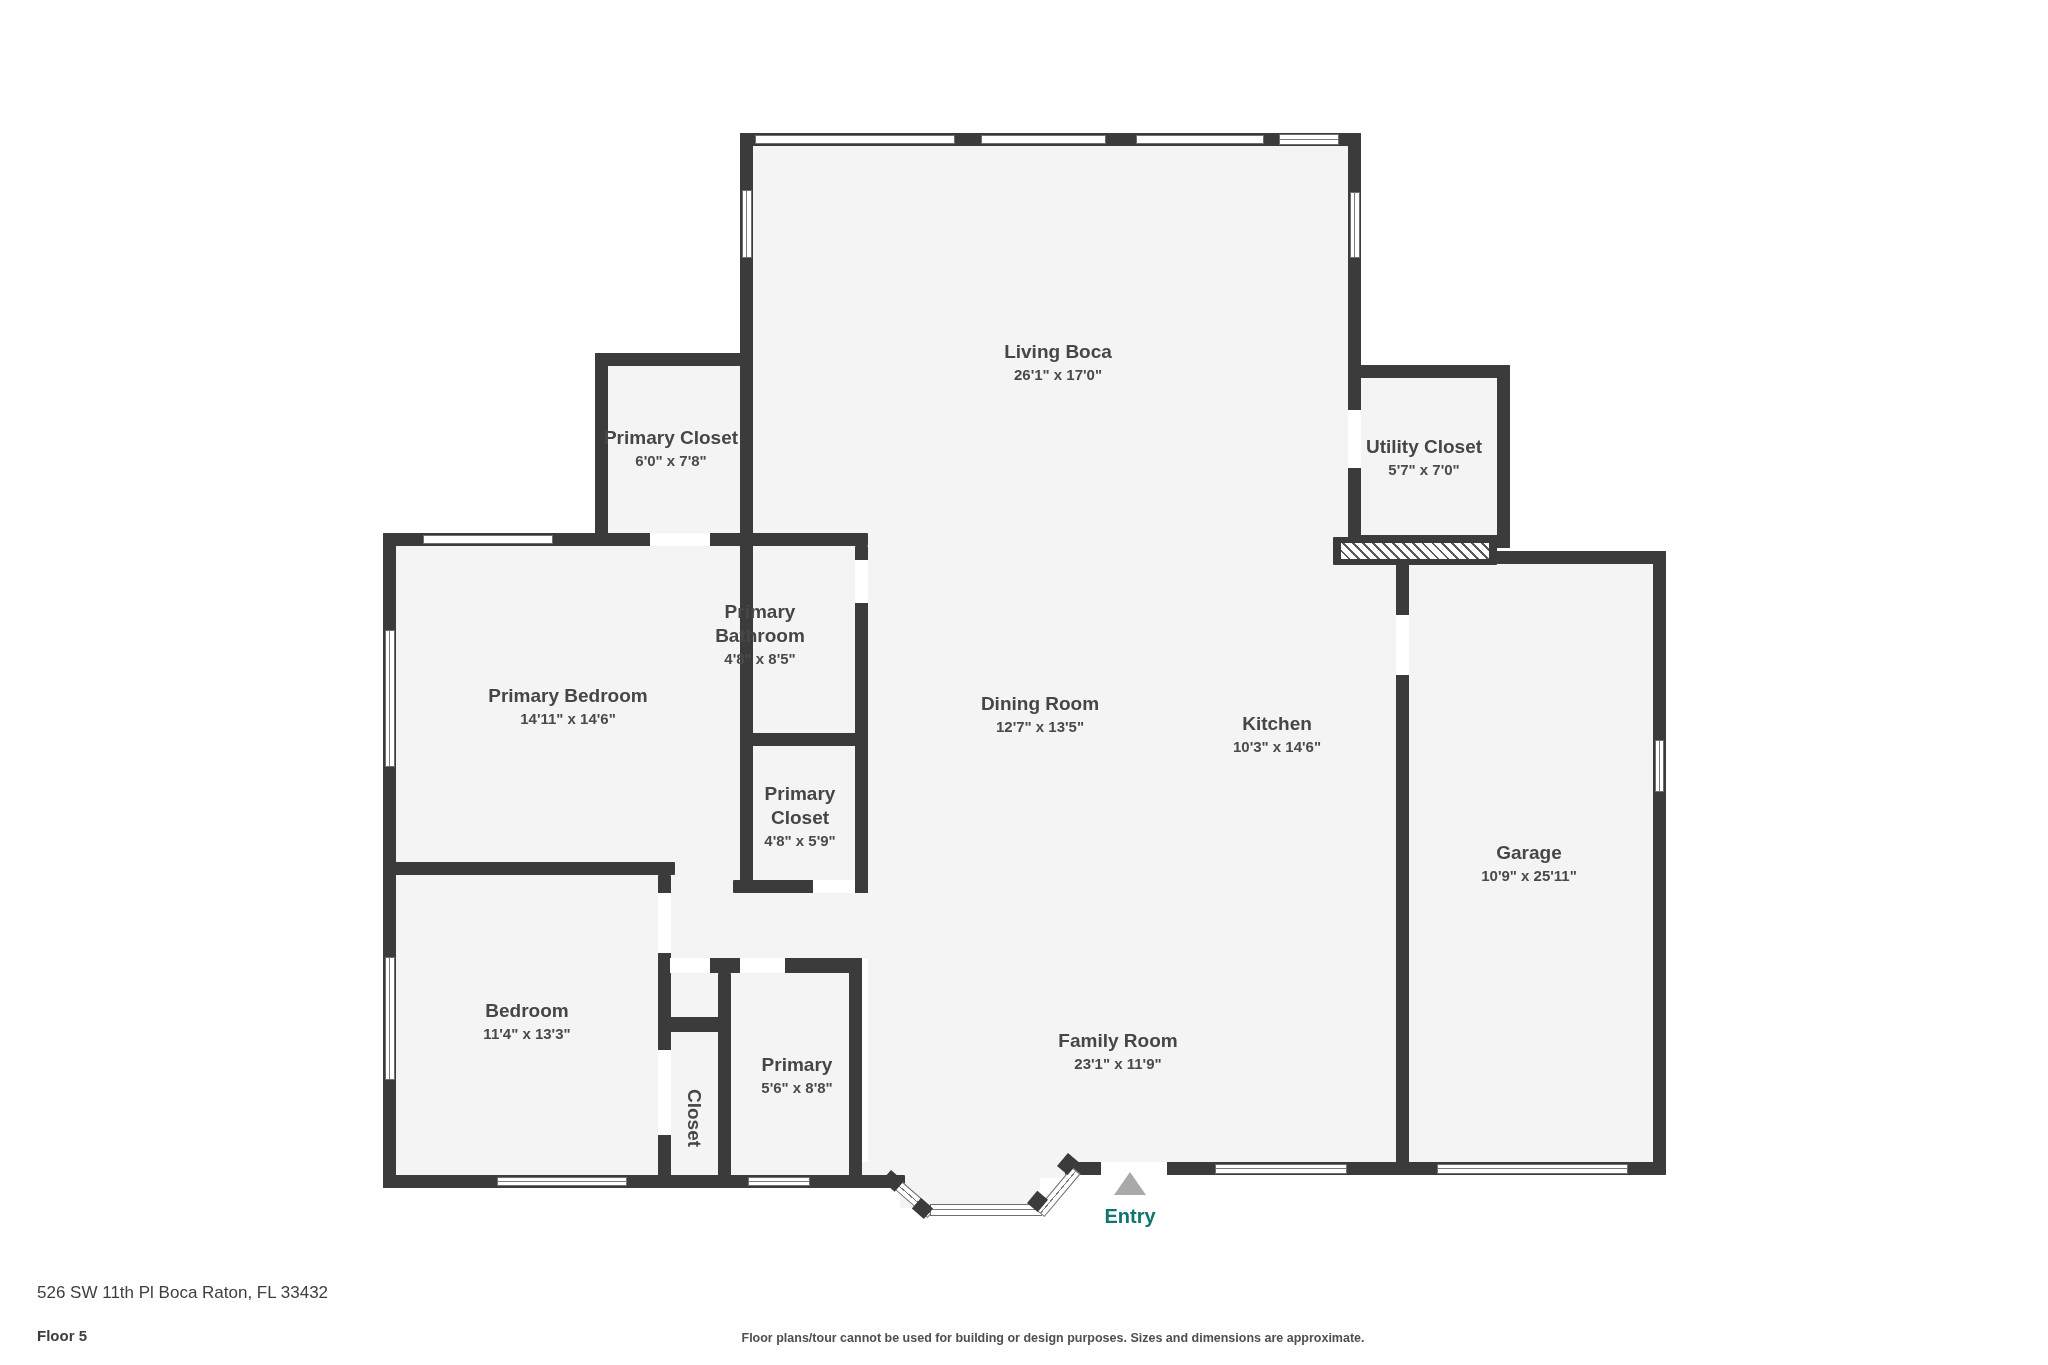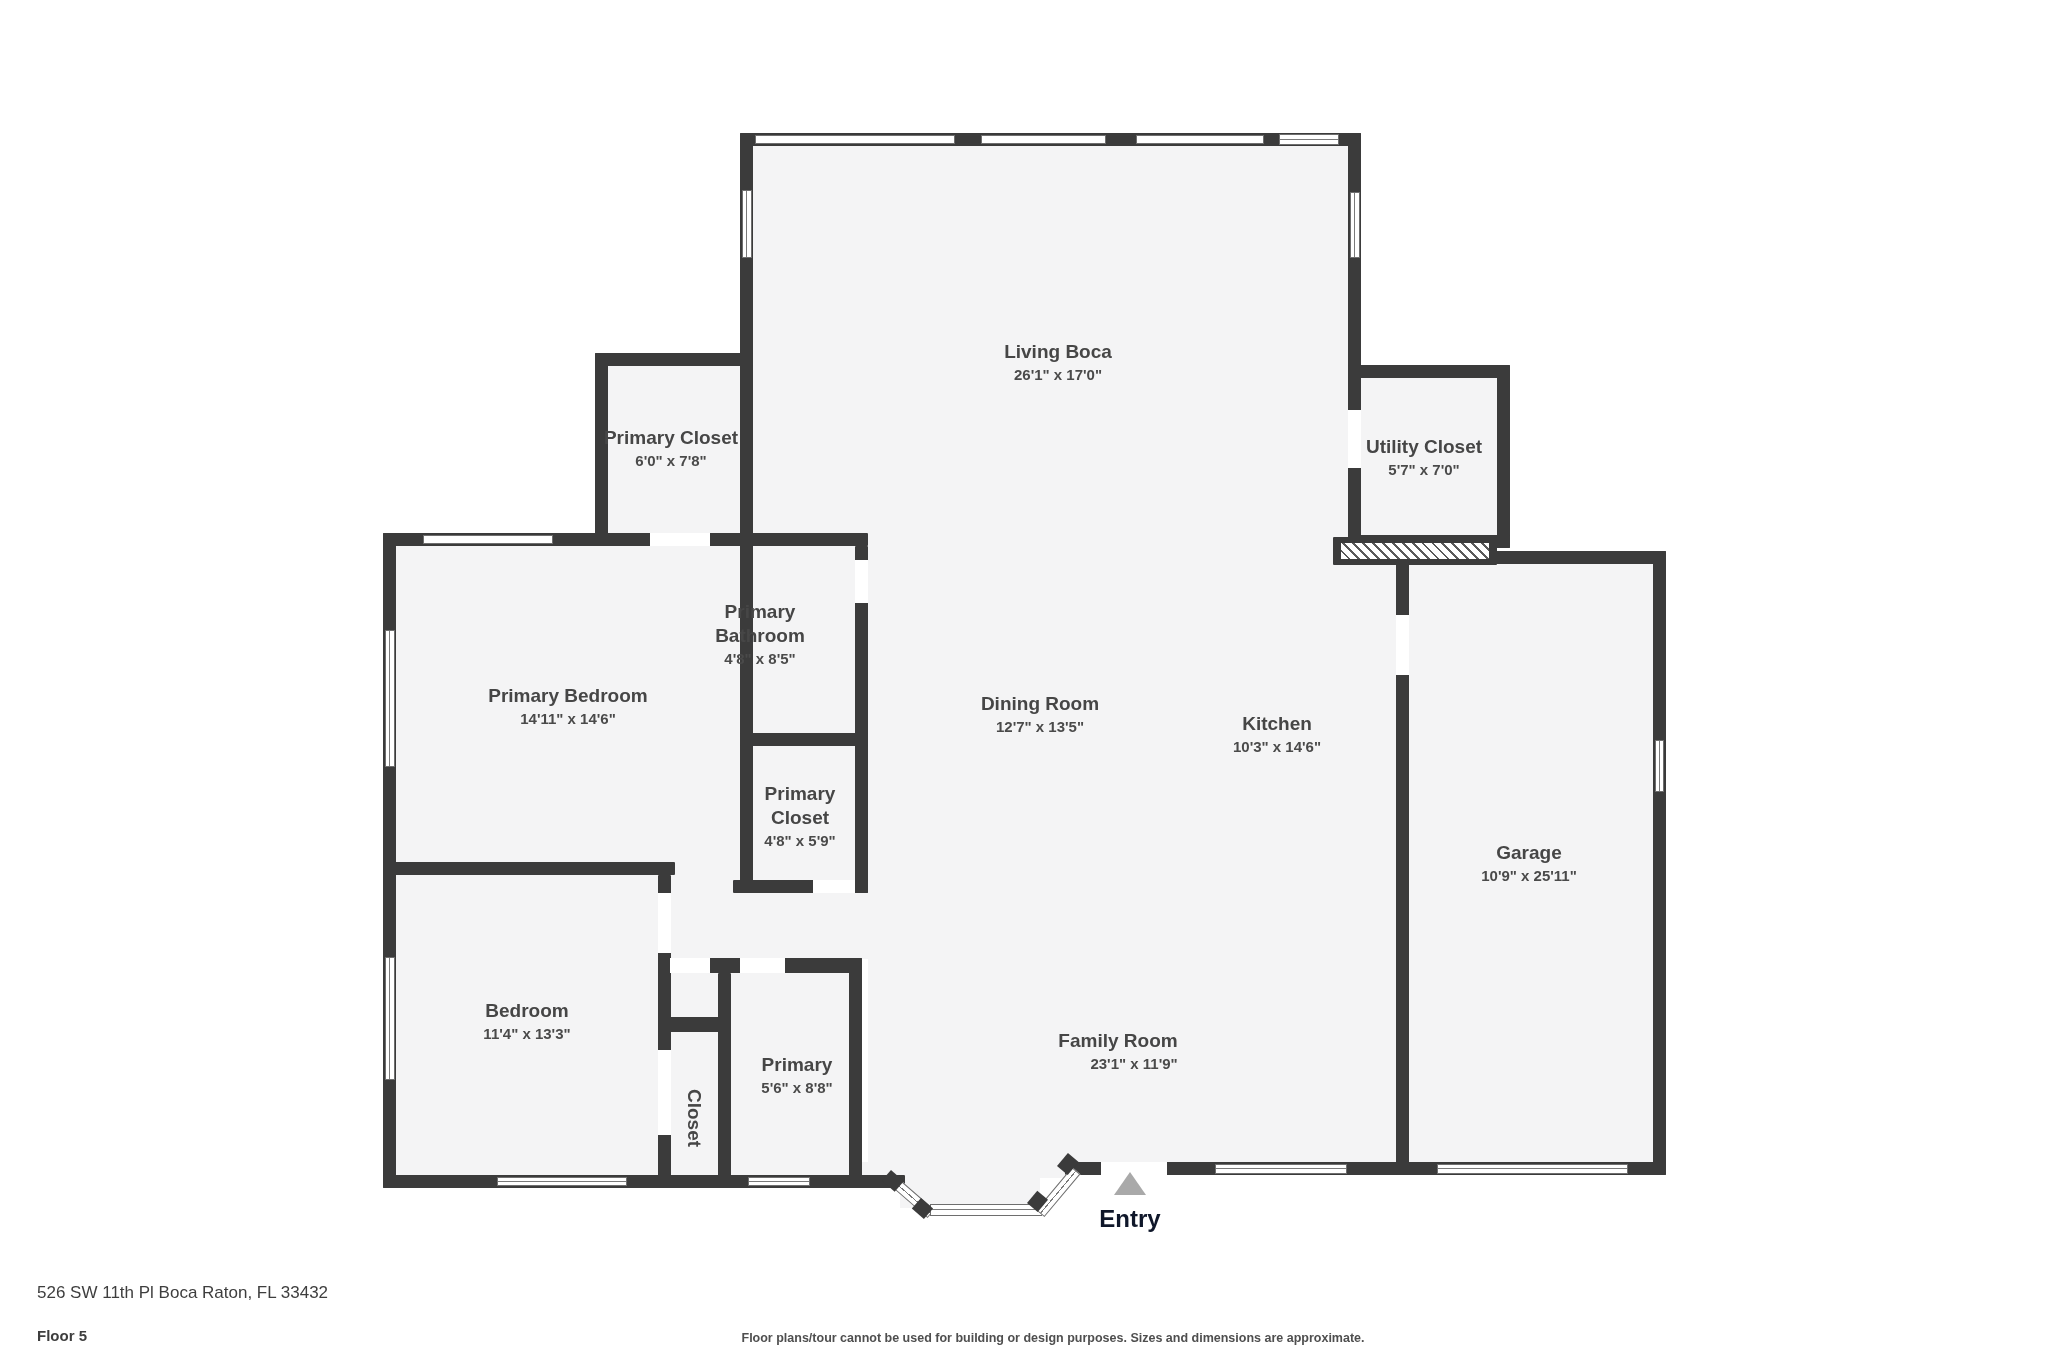--- a/index.html
+++ b/index.html
@@ -13,21 +13,21 @@
   .win-v{background-image:linear-gradient(to right, transparent calc(50% - 0.5px), #7a7a7a calc(50% - 0.5px), #7a7a7a calc(50% + 0.5px), transparent calc(50% + 0.5px));}
   .hatch{position:absolute;background:#ffffff;background-image:repeating-linear-gradient(45deg, transparent 0 5px, #5a5a5a 5px 7px);}
   .bay{position:absolute;transform-origin:0 0;}
   .joint{position:absolute;background:#3b3b3b;transform-origin:0 0;}
   .room-label{position:absolute;text-align:center;transform:translateX(-50%);color:#464646;}
   .room-label .rname{font-size:19px;font-weight:700;line-height:1.26;white-space:nowrap;}
   .room-label.wrap .rname{white-space:normal;}
   .room-label .rdims{font-size:15px;font-weight:600;color:#4a4a4a;margin-top:2px;white-space:nowrap;}
   .room-label.rot{transform:translate(-50%,-50%) rotate(90deg);}
   .entry-tri{position:absolute;width:0;height:0;border-left:16px solid transparent;border-right:16px solid transparent;border-bottom:23px solid #a9a9a9;}
-  .entry-label{position:absolute;transform:translateX(-50%);font-size:24px;font-weight:700;color:#0f172a;}
+  .entry-label{position:absolute;transform:translateX(-50%);font-size:20px;font-weight:700;color:#0f766e;}
   .addr{position:absolute;left:37px;top:1283px;font-size:17px;font-weight:400;color:#3e3e3e;}
   .floorlbl{position:absolute;left:37px;top:1327px;font-size:15px;font-weight:700;color:#3e3e3e;}
   .disclaimer{position:absolute;left:1053px;top:1331px;transform:translateX(-50%);font-size:12.5px;font-weight:700;color:#4f4f4f;white-space:nowrap;}
 </style>
 </head>
 <body>
 
 <div class="stage">
   <div id="fills">
       <div class="fill" style="left: 752px; top: 146px; width: 597px; height: 400px;"></div>
@@ -160,21 +160,21 @@
         <div class="rname">Bedroom</div>
         <div class="rdims">11'4" x 13'3"</div>
       </div>
       <div class="room-label rot" style="left: 694px; top: 1118px;">
         <div class="rname">Closet</div>
       </div>
       <div class="room-label" style="left: 797px; top: 1053px;">
         <div class="rname">Primary</div>
         <div class="rdims">5'6" x 8'8"</div>
       </div>
-      <div class="room-label" style="left: 1118px; top: 1029px; text-align: right;">
+      <div class="room-label" style="left: 1118px; top: 1029px;">
         <div class="rname">Family Room</div>
         <div class="rdims">23'1" x 11'9"</div>
       </div>
     </div>
 
   <div class="addr">526 SW 11th Pl Boca Raton, FL 33432</div>
   <div class="floorlbl">Floor 5</div>
   <div class="disclaimer">Floor plans/tour cannot be used for building or design purposes. Sizes and dimensions are approximate.</div>
 </div>
 

